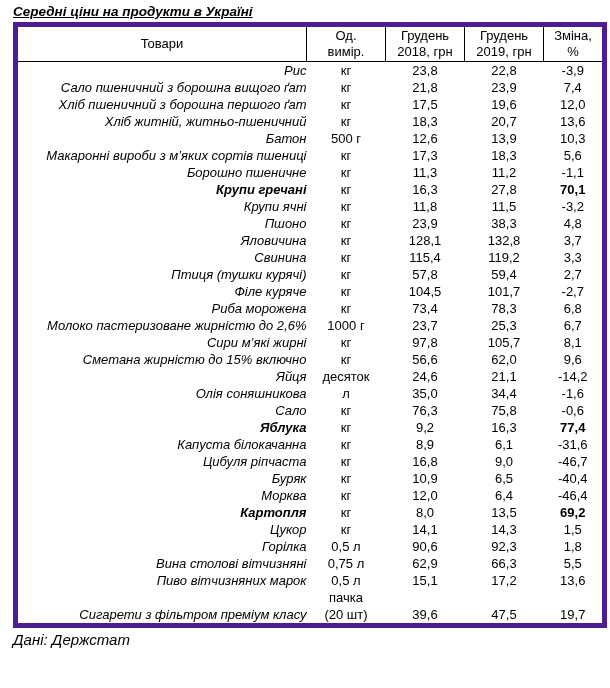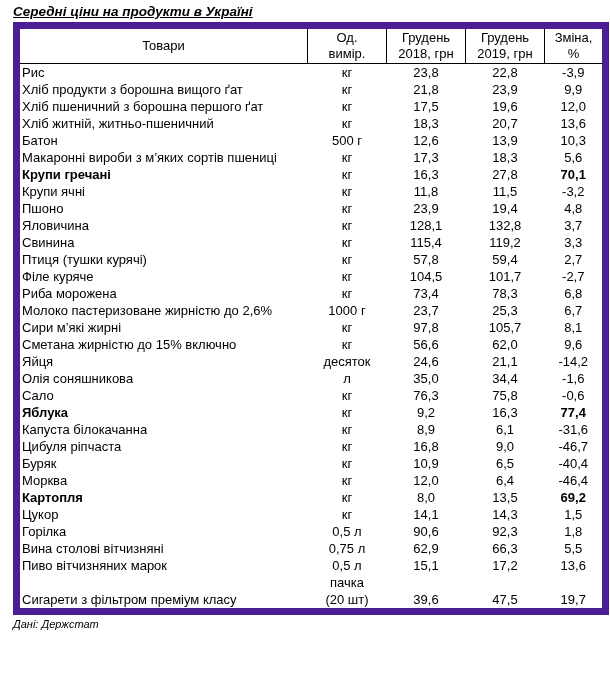--- a/index.html
+++ b/index.html
@@ -21,21 +21,21 @@
     font-weight: bold;
     font-style: italic;
     text-decoration: underline;
     white-space: nowrap;
   }
   table.prices {
     margin-left: 13px;
     border-collapse: collapse;
     table-layout: fixed;
     width: 589px;
-    border: 7px solid #4c1d95;
+    border: 5px solid #4c1d95;
     font-size: 13px;
   }
   col.c-product  { width: 291px; }
   col.c-unit     { width: 79px; }
   col.c-p2018    { width: 79px; }
   col.c-p2019    { width: 79px; }
   col.c-change   { width: 61px; }
   thead th {
     font-weight: normal;
     font-size: 13px;
@@ -50,27 +50,27 @@
   }
   thead th:last-child { border-right: none; }
   tbody td {
     height: 17px;
     line-height: 17px;
     vertical-align: bottom;
     padding: 0;
     white-space: pre-line;
     overflow: hidden;
   }
-  tbody td.cell-name { text-align: left; padding-left: 2px; }
+  tbody td.cell-name { text-align: right; padding-left: 2px; font-style: italic; }
   tbody td.cell-unit, tbody td.cell-num { text-align: center; }
   tbody tr.tall td { height: 34px; }
   .bold { font-weight: bold; }
   .source {
     margin: 3px 0 0 13px;
-    font-size: 11px;
+    font-size: 15px;
     font-style: italic;
   }
 </style>
 </head>
 <body>
 
 <div class="page">
 
   <div class="title">Середні ціни на продукти в Україні</div>
 
@@ -97,25 +97,25 @@
     </thead>
     <tbody>
         <tr>
           <td class="cell-name">Рис</td>
           <td class="cell-unit">кг</td>
           <td class="cell-num">23,8</td>
           <td class="cell-num">22,8</td>
           <td class="cell-num">-3,9</td>
         </tr>
         <tr>
-          <td class="cell-name">Хліб продукти з борошна вищого ґат</td>
+          <td class="cell-name">Сало пшеничний з борошна вищого ґат</td>
           <td class="cell-unit">кг</td>
           <td class="cell-num">21,8</td>
           <td class="cell-num">23,9</td>
-          <td class="cell-num">9,9</td>
+          <td class="cell-num">7,4</td>
         </tr>
         <tr>
           <td class="cell-name">Хліб пшеничний з борошна першого ґат</td>
           <td class="cell-unit">кг</td>
           <td class="cell-num">17,5</td>
           <td class="cell-num">19,6</td>
           <td class="cell-num">12,0</td>
         </tr>
         <tr>
           <td class="cell-name">Хліб житній, житньо-пшеничний</td>
@@ -132,38 +132,45 @@
           <td class="cell-num">10,3</td>
         </tr>
         <tr>
           <td class="cell-name">Макаронні вироби з м’яких сортів пшениці</td>
           <td class="cell-unit">кг</td>
           <td class="cell-num">17,3</td>
           <td class="cell-num">18,3</td>
           <td class="cell-num">5,6</td>
         </tr>
         <tr>
+          <td class="cell-name">Борошно пшеничне</td>
+          <td class="cell-unit">кг</td>
+          <td class="cell-num">11,3</td>
+          <td class="cell-num">11,2</td>
+          <td class="cell-num">-1,1</td>
+        </tr>
+        <tr>
           <td class="cell-name bold">Крупи гречані</td>
           <td class="cell-unit">кг</td>
           <td class="cell-num">16,3</td>
           <td class="cell-num">27,8</td>
           <td class="cell-num bold">70,1</td>
         </tr>
         <tr>
           <td class="cell-name">Крупи ячні</td>
           <td class="cell-unit">кг</td>
           <td class="cell-num">11,8</td>
           <td class="cell-num">11,5</td>
           <td class="cell-num">-3,2</td>
         </tr>
         <tr>
           <td class="cell-name">Пшоно</td>
           <td class="cell-unit">кг</td>
           <td class="cell-num">23,9</td>
-          <td class="cell-num">19,4</td>
+          <td class="cell-num">38,3</td>
           <td class="cell-num">4,8</td>
         </tr>
         <tr>
           <td class="cell-name">Яловичина</td>
           <td class="cell-unit">кг</td>
           <td class="cell-num">128,1</td>
           <td class="cell-num">132,8</td>
           <td class="cell-num">3,7</td>
         </tr>
         <tr>

